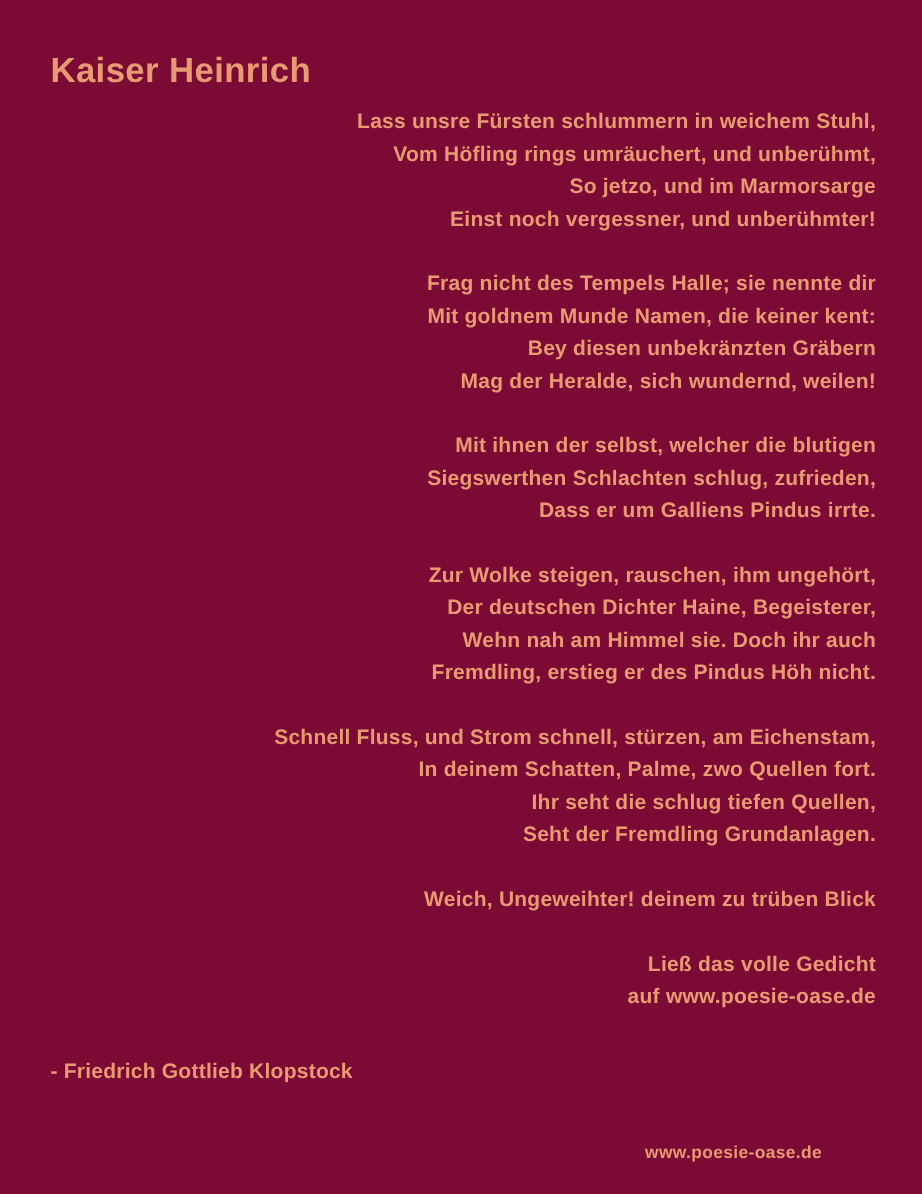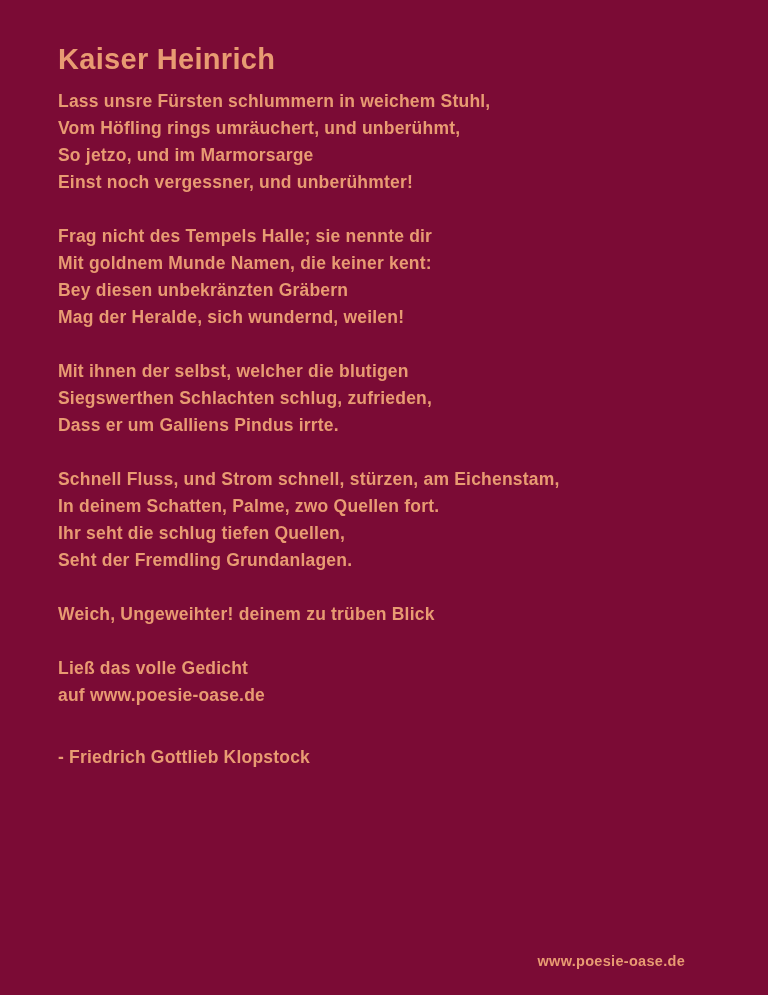--- a/index.html
+++ b/index.html
@@ -7,41 +7,42 @@
     width: 768px;
     height: 995px;
     background: #7B0B35;
     overflow: hidden;
     font-family: "Liberation Sans", sans-serif;
     color: #E89B72;
     position: relative;
   }
   .page {
     box-sizing: border-box;
-    padding: 42px 38px 0 58px;
+    padding: 42px 38px 0 42px;
     width: 768px;
     height: 995px;
     position: relative;
   }
   .title {
     font-size: 29px;
     font-weight: 700;
     letter-spacing: 0.3px;
     margin: 0 0 11px 0;
     line-height: 1.2;
   }
   .stanza {
     margin: 0 0 27px 0;
   }
   .line {
     font-size: 17.5px;
     font-weight: 600;
     line-height: 27px;
     letter-spacing: 0.2px;
     white-space: pre;
+    text-align: right;
   }
   .footer-note {
     margin: 0 0 15px 0;
   }
   .attribution {
     font-size: 17.5px;
     font-weight: 600;
     line-height: 27px;
     letter-spacing: 0.2px;
     margin-top: 35px;
@@ -75,20 +76,26 @@
     <div class="line">Bey diesen unbekränzten Gräbern</div>
     <div class="line">Mag der Heralde, sich wundernd, weilen!</div>
   </div>
 
   <div class="stanza">
     <div class="line">Mit ihnen der selbst, welcher die blutigen</div>
     <div class="line">Siegswerthen Schlachten schlug, zufrieden,</div>
     <div class="line">Dass er um Galliens Pindus irrte.</div>
   </div>
 
+  <div class="stanza">
+    <div class="line">Zur Wolke steigen, rauschen, ihm ungehört,</div>
+    <div class="line">Der deutschen Dichter Haine, Begeisterer,</div>
+    <div class="line">Wehn nah am Himmel sie. Doch ihr auch</div>
+    <div class="line">Fremdling, erstieg er des Pindus Höh nicht.</div>
+  </div>
 
   <div class="stanza">
     <div class="line">Schnell Fluss, und Strom schnell, stürzen, am Eichenstam,</div>
     <div class="line">In deinem Schatten, Palme, zwo Quellen fort.</div>
     <div class="line">Ihr seht die schlug tiefen Quellen,</div>
     <div class="line">Seht der Fremdling Grundanlagen.</div>
   </div>
 
   <div class="stanza">
     <div class="line">Weich, Ungeweihter! deinem zu trüben Blick</div>

